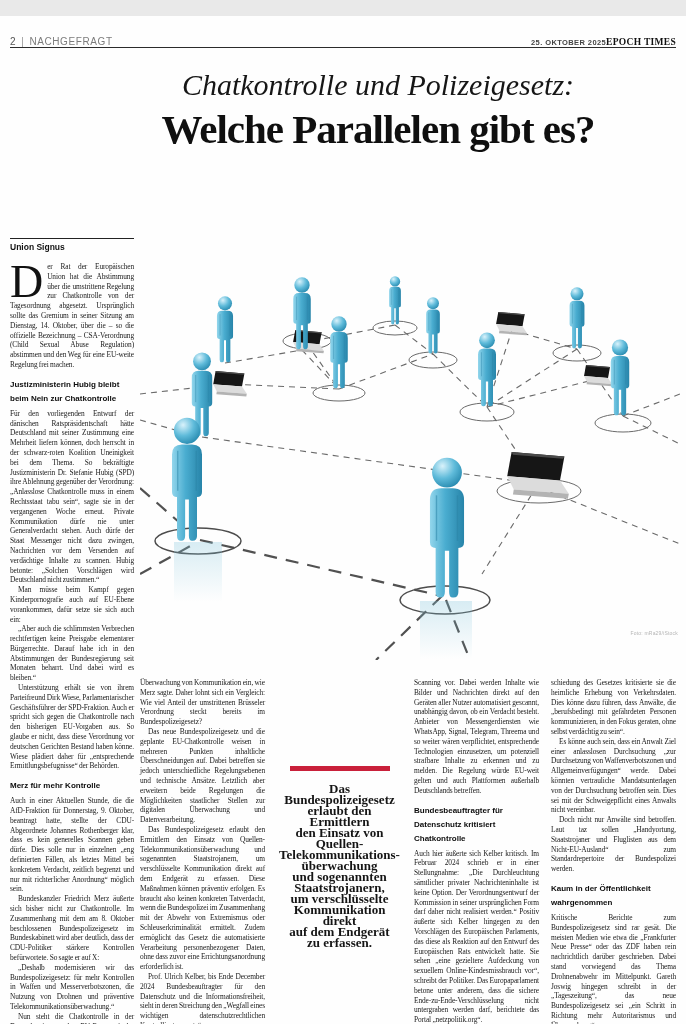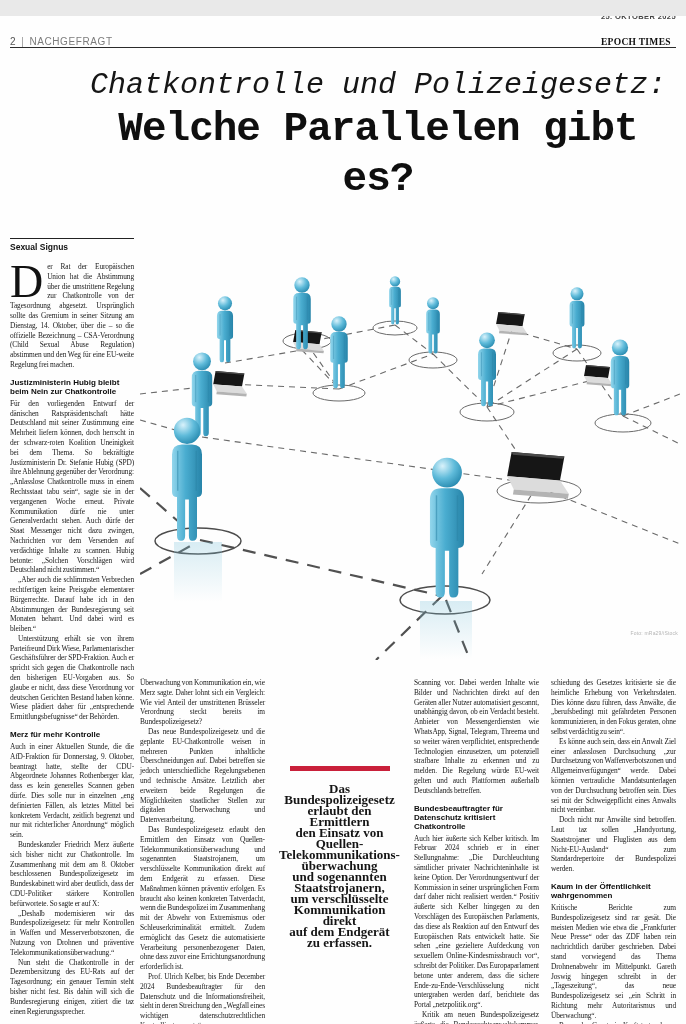--- a/index.html
+++ b/index.html
@@ -11,44 +11,44 @@
   
   .masthead{
     position:absolute;left:10px;right:10px;top:12px;height:19px;
     border-bottom:1.2px solid #2b2b2b;
     display:flex;justify-content:space-between;align-items:flex-end;
     font-family:"Liberation Sans",sans-serif;
   }
   .mh-left{font-size:10px;color:#7c7c7c;letter-spacing:.6px;}
   .mh-left .pn{color:#555;}
   .mh-left .sep{margin:0 5px;color:#999;}
-  .mh-right{display:flex;align-items:baseline;gap:16px;flex-direction:column;}
+  .mh-right{display:flex;align-items:baseline;}
   .mh-date{font-size:7.5px;font-weight:bold;color:#444;letter-spacing:.4px;}
   .mh-pub{font-family:"Liberation Serif",serif;font-size:9.5px;font-weight:900;color:#111;letter-spacing:.3px;}
   
-  .head-block{position:absolute;left:80px;right:10px;top:52px;text-align:center;font-family:Liberation Mono, monospace;}
+  .head-block{position:absolute;left:80px;right:10px;top:52px;text-align:center;}
   .kicker{font-size:30px;font-style:italic;font-weight:500;color:#161616;line-height:34px;}
   .title{font-size:41px;font-weight:bold;color:#0f0f0f;letter-spacing:-1px;line-height:50px;margin-top:2px;}
   .standfirst{margin-top:26px;font-size:11.5px;font-weight:bold;line-height:16px;color:#161616;}
   
   .col1{position:absolute;left:10px;top:222px;width:124px;bottom:6px;}
   .figure-wrap{position:absolute;left:140px;top:228px;width:540px;height:416px;}
   .lower-cols{position:absolute;left:140px;right:10px;top:662px;bottom:6px;display:flex;gap:12px;}
   .lower-cols .col{flex:1 1 0;min-width:0;}
   
   .byline-rule{border-top:1px solid #222;width:100%;}
   .byline{font-family:"Liberation Sans",sans-serif;font-size:8.5px;font-weight:bold;color:#111;
           padding:3px 0 10px;}
   p.body{
     margin:0;font-size:7.4px;line-height:9.8px;text-align:justify;
     letter-spacing:-.1px;word-spacing:-.4px;hyphens:auto;-webkit-hyphens:auto;
   }
   p.body + p.body{text-indent:8px;}
   h3.sub{
-    font-family:"Liberation Sans",sans-serif;font-size:8px;line-height:9px;
+    font-family:"Liberation Sans",sans-serif;font-size:8px;line-height:14px;
     font-weight:bold;color:#0d0d0d;margin:8px 0 3px;
   }
   .dropcap{
     float:left;font-size:46px;line-height:37px;padding:1px 4px 0 0;
     font-weight:400;color:#111;
   }
   
   .quote-col{text-align:center;}
   .quote-bar{width:100px;height:5px;background:#c9203a;margin:88px auto 12px;}
   .quote-text{
@@ -77,24 +77,25 @@
     </div>
   </div>
 
   <div class="head-block">
     <div class="kicker">Chatkontrolle und Polizeigesetz:</div>
     <div class="title">Welche Parallelen gibt es?</div>
   </div>
 
   <div class="col1">
     <div class="byline-rule"></div>
-    <div class="byline">Sexual Signus</div>
+    <div class="byline">Union Signus</div>
     <p class="body"><span class="dropcap">D</span><span>er Rat der Europäischen Union hat die Abstimmung über die umstrittene Regelung zur Chatkontrolle von der Tagesordnung abgesetzt. Ursprünglich sollte das Gremium in seiner Sitzung am Dienstag, 14. Oktober, über die – so die offizielle Bezeichnung – CSA-Verordnung (Child Sexual Abuse Regulation) abstimmen und den Weg für eine EU-weite Regelung frei machen.</span></p>
     <h3 class="sub">Justizministerin Hubig bleibt beim Nein zur Chatkontrolle</h3>
     <p class="body">Für den vorliegenden Entwurf der dänischen Ratspräsidentschaft hätte Deutschland mit seiner Zustimmung eine Mehrheit liefern können, doch herrscht in der schwarz-roten Koalition Uneinigkeit bei dem Thema. So bekräftigte Justizministerin Dr. Stefanie Hubig (SPD) ihre Ablehnung gegenüber der Verordnung: „Anlasslose Chatkontrolle muss in einem Rechtsstaat tabu sein“, sagte sie in der vergangenen Woche erneut. Private Kommunikation dürfe nie unter Generalverdacht stehen. Auch dürfe der Staat Messenger nicht dazu zwingen, Nachrichten vor dem Versenden auf verdächtige Inhalte zu scannen. Hubig betonte: „Solchen Vorschlägen wird Deutschland nicht zustimmen.“</p>
+    <p class="body">Man müsse beim Kampf gegen Kinderpornografie auch auf EU-Ebene vorankommen, dafür setze sie sich auch ein:</p>
     <p class="body">„Aber auch die schlimmsten Verbrechen rechtfertigen keine Preisgabe elementarer Bürgerrechte. Darauf habe ich in den Abstimmungen der Bundesregierung seit Monaten beharrt. Und dabei wird es bleiben.“</p>
     <p class="body">Unterstützung erhält sie von ihrem Parteifreund Dirk Wiese, Parlamentarischer Geschäftsführer der SPD-Fraktion. Auch er spricht sich gegen die Chatkontrolle nach den bisherigen EU-Vorgaben aus. So glaube er nicht, dass diese Verordnung vor deutschen Gerichten Bestand haben könne. Wiese plädiert daher für „entsprechende Ermittlungsbefugnisse“ der Behörden.</p>
     <h3 class="sub">Merz für mehr Kontrolle</h3>
     <p class="body">Auch in einer Aktuellen Stunde, die die AfD-Fraktion für Donnerstag, 9. Oktober, beantragt hatte, stellte der CDU-Abgeordnete Johannes Rothenberger klar, dass es kein generelles Scannen geben dürfe. Dies solle nur in einzelnen „eng definierten Fällen, als letztes Mittel bei konkretem Verdacht, zeitlich begrenzt und nur mit richterlicher Anordnung“ möglich sein.</p>
     <p class="body">Bundeskanzler Friedrich Merz äußerte sich bisher nicht zur Chatkontrolle. Im Zusammenhang mit dem am 8. Oktober beschlossenen Bundespolizeigesetz im Bundeskabinett wird aber deutlich, dass der CDU-Politiker stärkere Kontrollen befürwortete. So sagte er auf X:</p>
     <p class="body">„Deshalb modernisieren wir das Bundespolizeigesetz: für mehr Kontrollen in Waffen und Messerverbotszonen, die Nutzung von Drohnen und präventive Telekommunikationsüberwachung.“</p>
     <p class="body">Nun steht die Chatkontrolle in der Dezembersitzung des EU-Rats auf der Tagesordnung; ein genauer Termin steht bisher nicht fest. Bis dahin will sich die Bundesregierung einigen, zitiert die taz einen Regierungssprecher.</p>
 
   </div>
 

